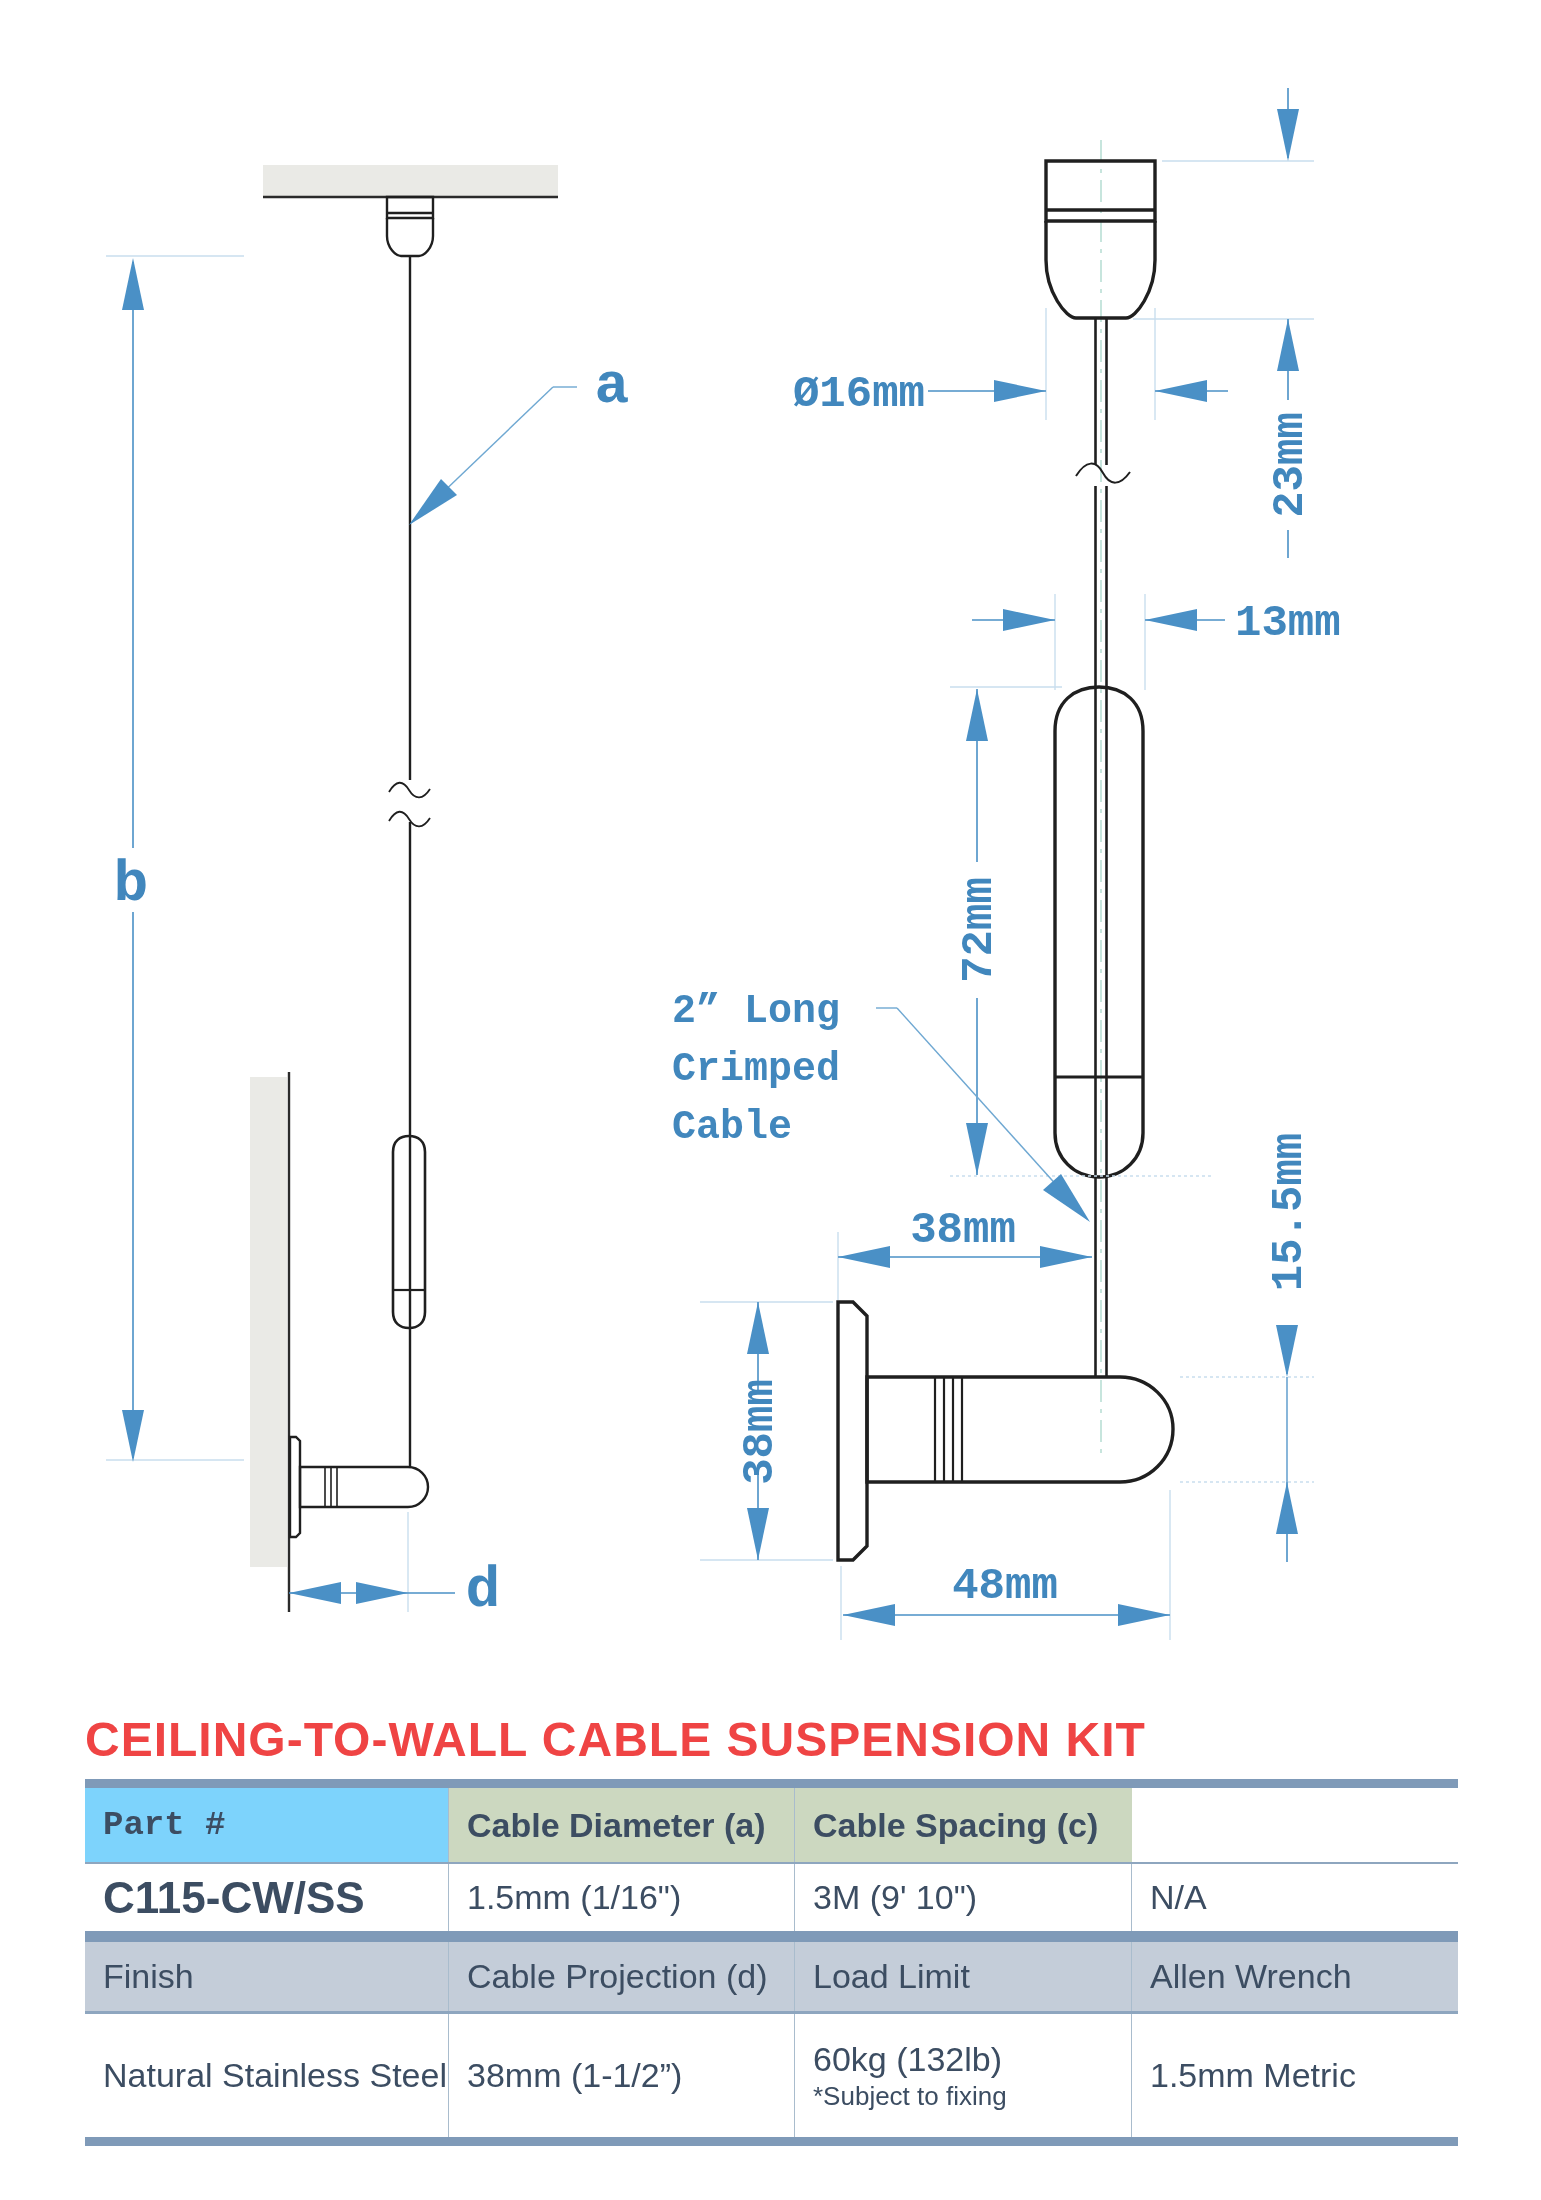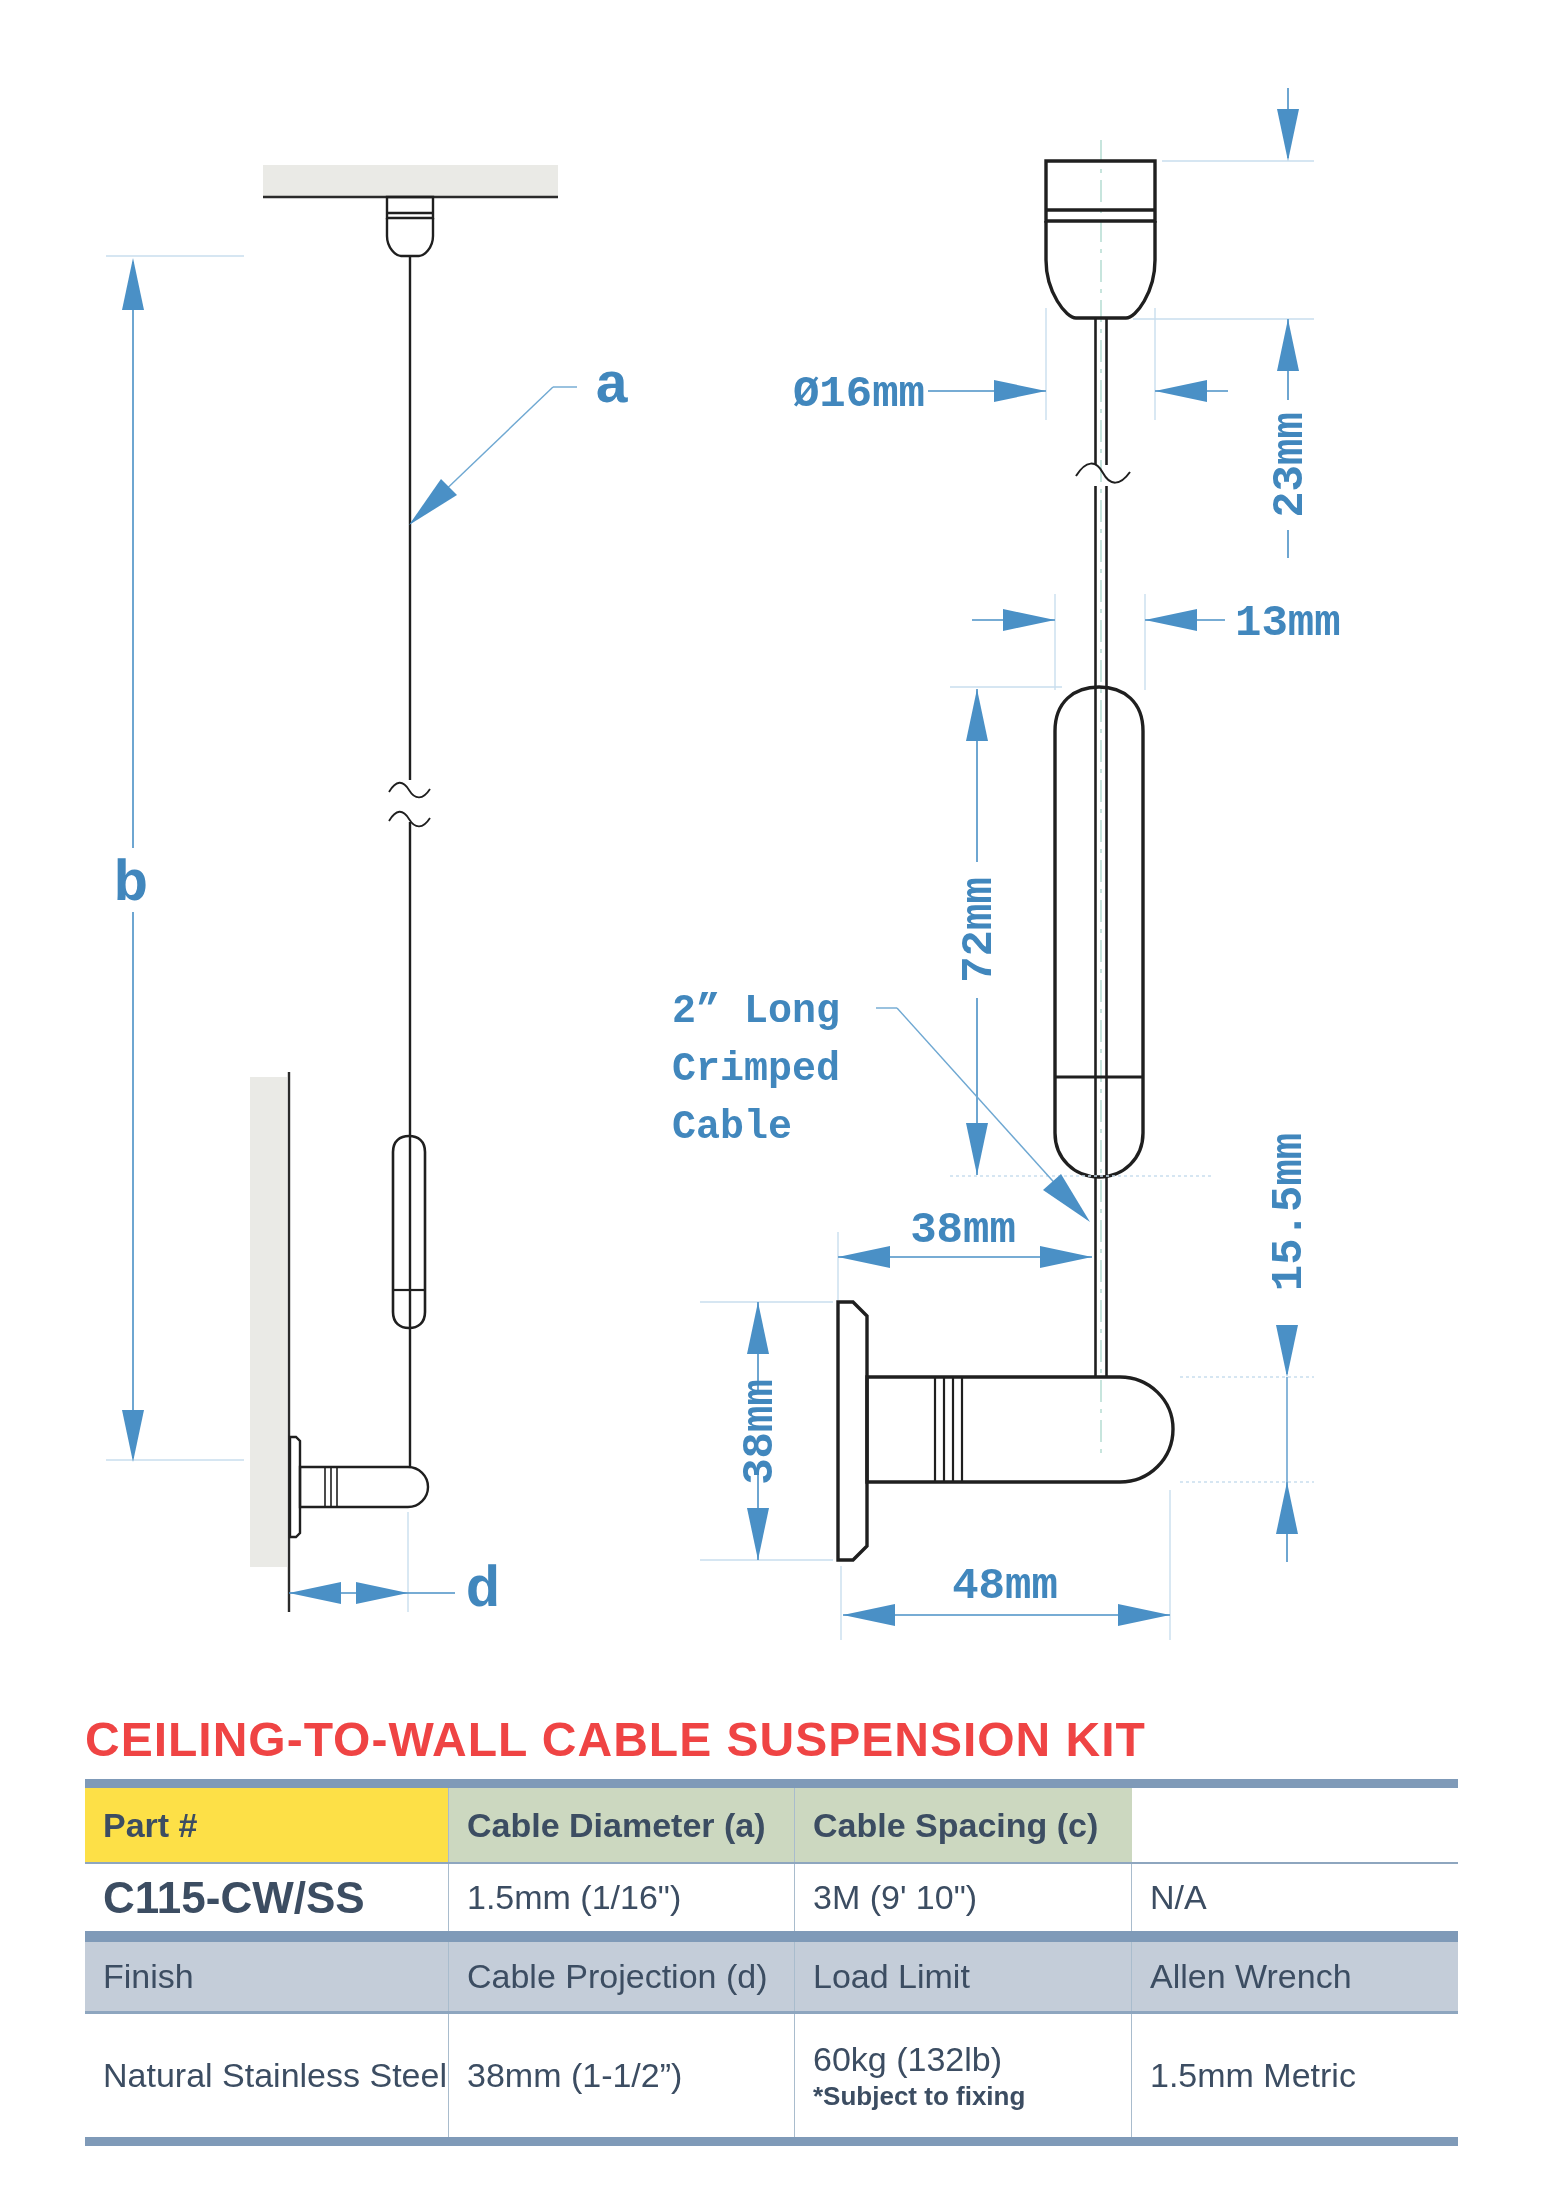--- a/index.html
+++ b/index.html
@@ -18,27 +18,27 @@
   .bar{height:9px;background:#7f9ab8;}
   .bar2{height:11px;background:#7f9ab8;}
   .divider{height:2px;background:#8ea6bf;}
   .divider2{height:3px;background:#8ea6bf;}
   .trow{display:grid;grid-template-columns:364px 346px 337px 326px;}
   .cell{padding:0 0 0 18px;display:flex;flex-direction:column;justify-content:center;
         border-right:1.5px solid #a9bccd;font-size:34px;line-height:1.18;}
   .cell:last-child{border-right:none;}
   .hrow1{height:74px;}
   .hrow1 .cell{background:#ccd8c0;font-weight:700;}
-  .hrow1 .cell.first{background:#fde047;}
+  .hrow1 .cell.first{background:#7dd3fc;font-family:Liberation Mono, monospace;}
   .drow1{height:67px;}
   .hrow2{height:69px;}
   .hrow2 .cell{background:#c4cdd9;font-weight:400;}
   .drow2{height:123px;}
   .partnum{font-size:44px;font-weight:700;}
-  .subnote{font-size:26px;margin-top:2px;font-weight:bold;}
+  .subnote{font-size:26px;margin-top:2px;}
 </style>
 </head>
 <body>
 
 <div class="page">
 
   <svg class="diagram-svg" width="1541" height="1700" viewBox="0 0 1541 1700">
 
     <g>
 

